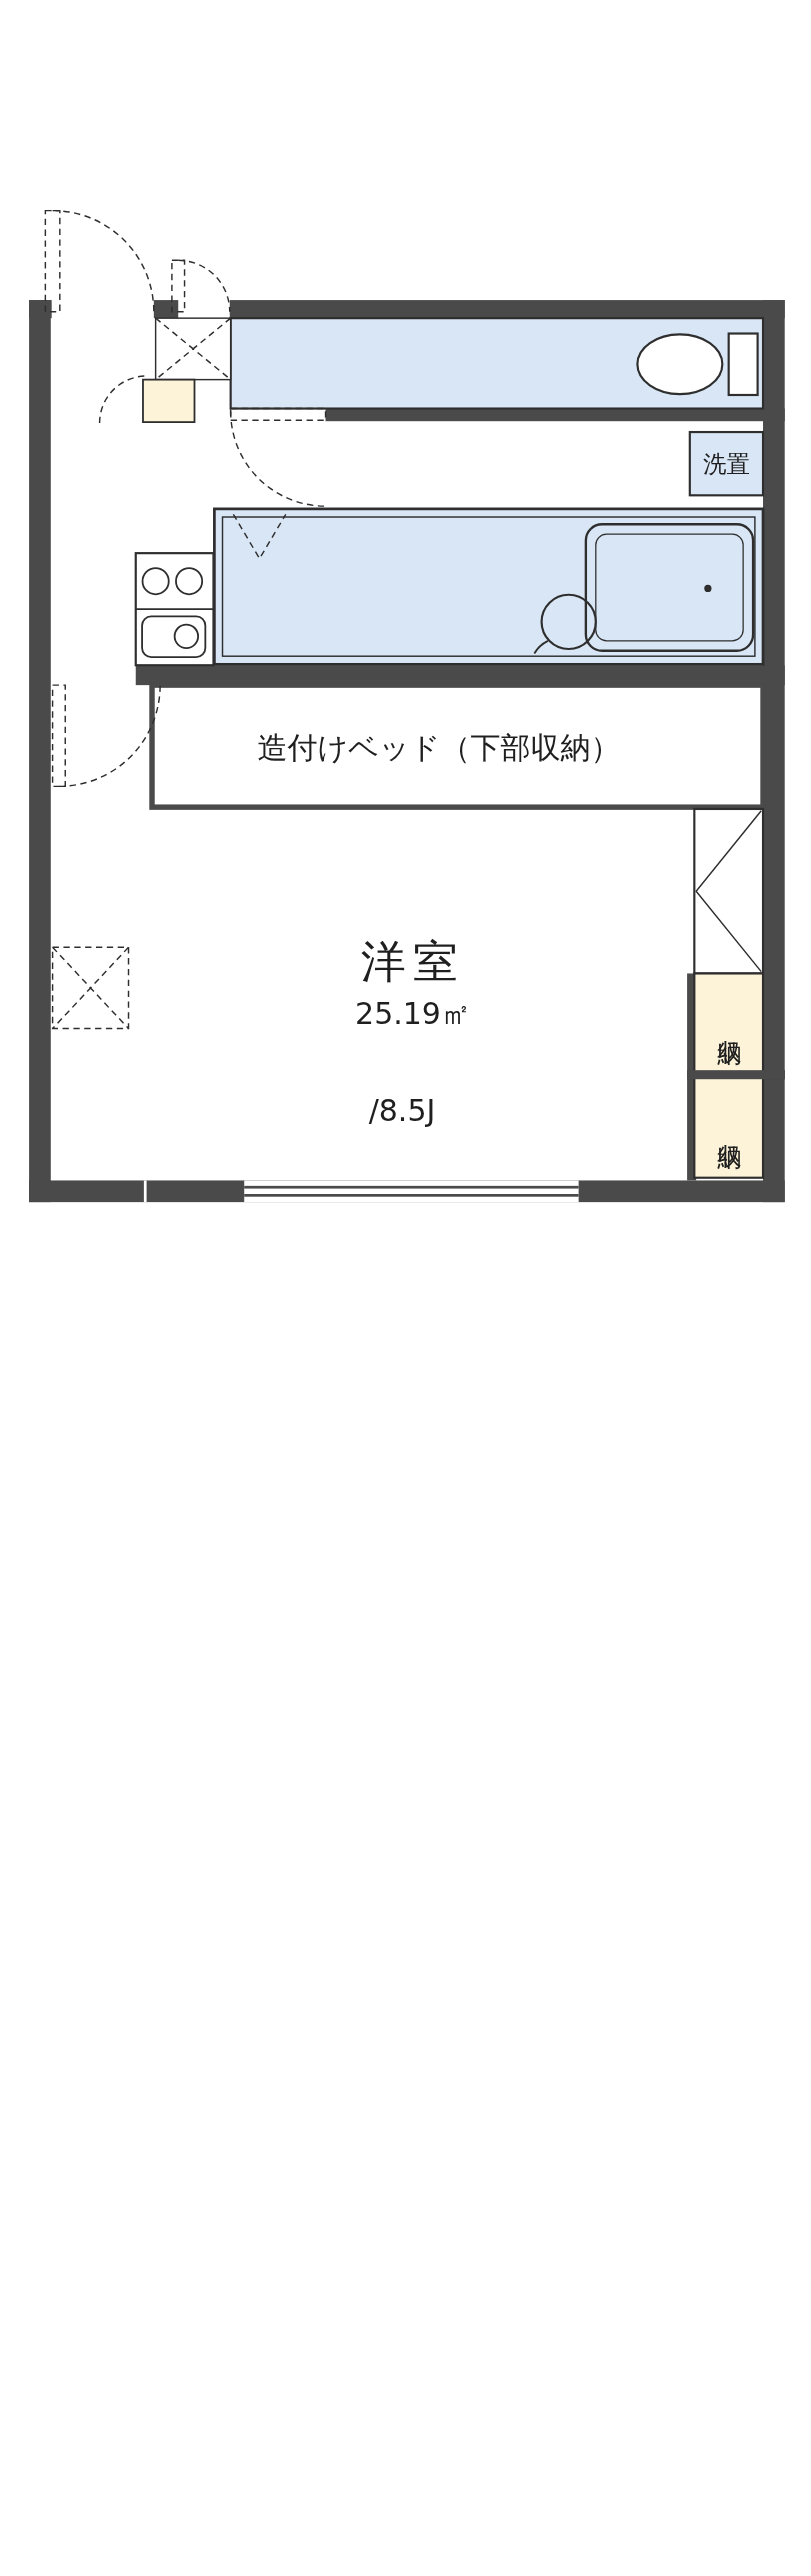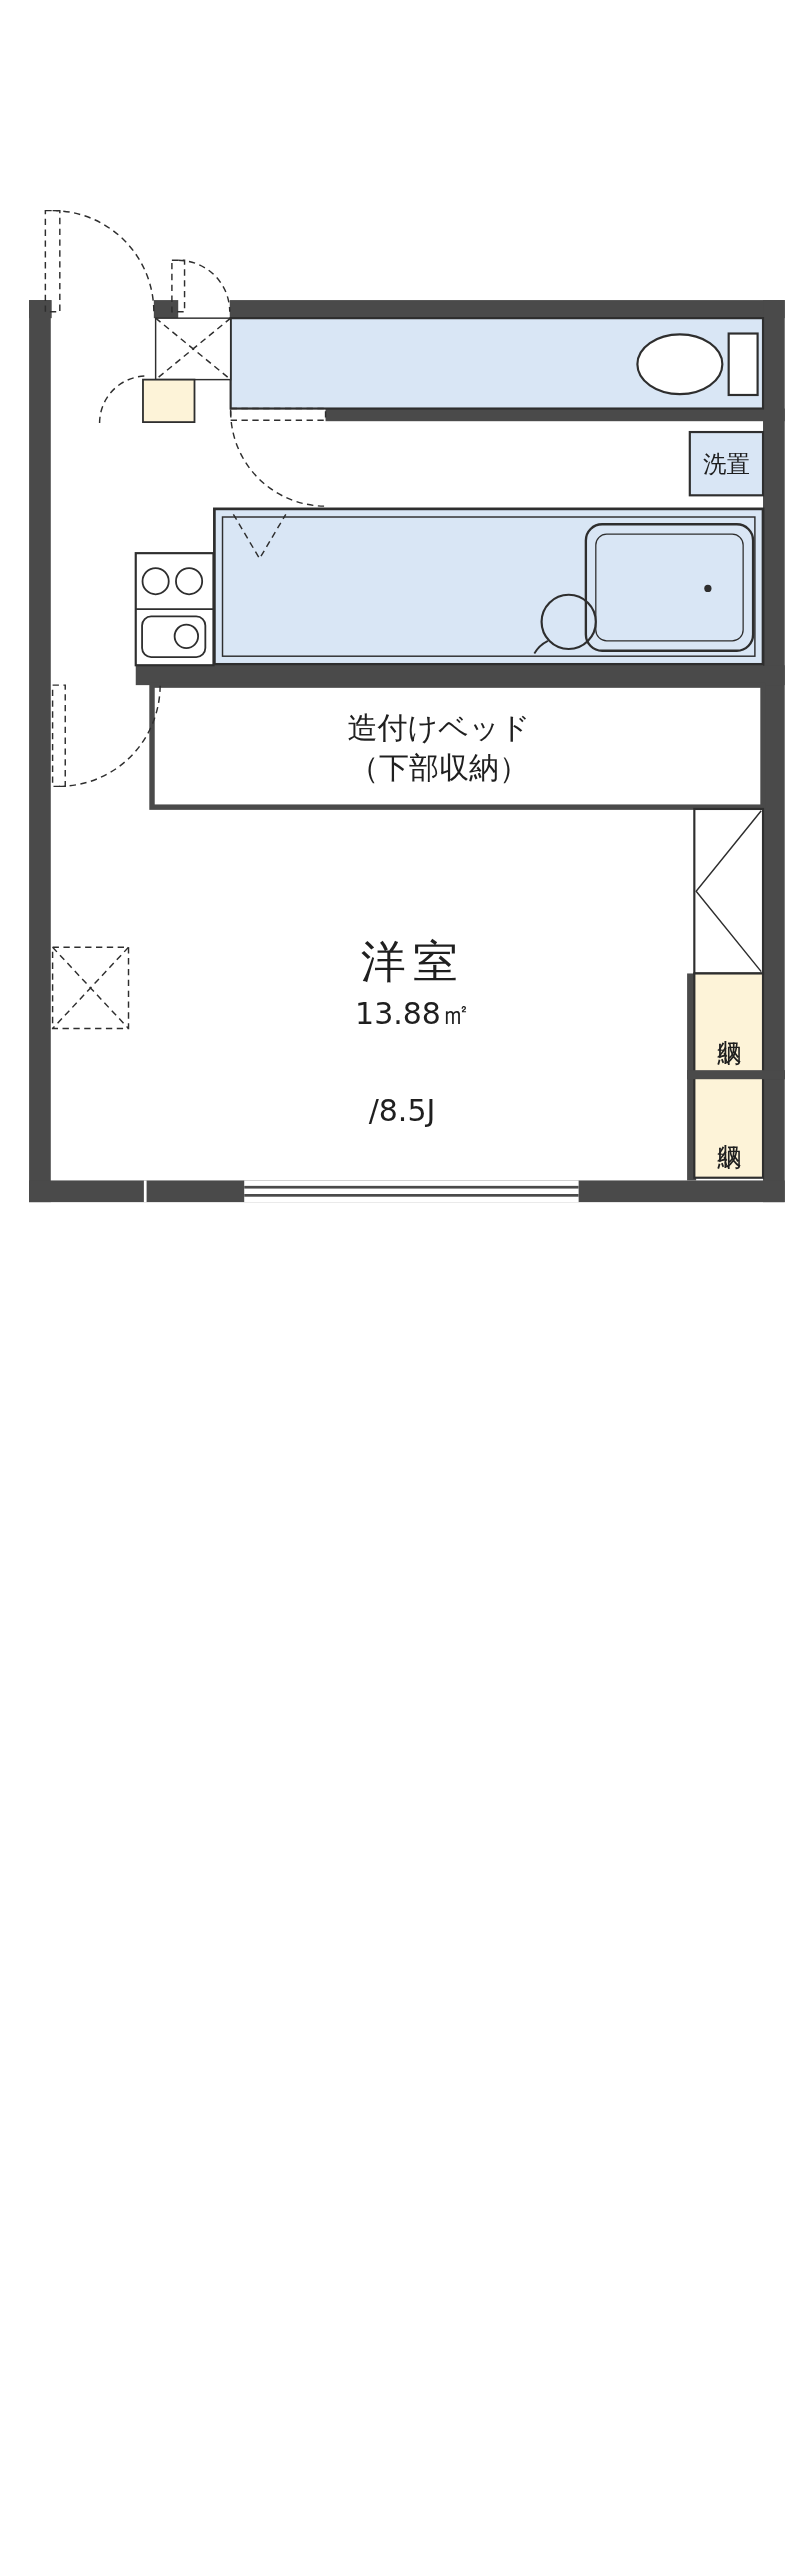--- a/index.html
+++ b/index.html
@@ -13,21 +13,21 @@
   html,body{margin:0;padding:0}
   body{
     width:812px;height:2576px;
     background:var(--background);
     font-family:"DejaVu Sans","Liberation Sans",sans-serif;
     color:#1f1f1f;
   }
   .plan{position:relative;width:812px;height:1989px;overflow:hidden}
   .plan svg{position:absolute;left:0;top:0}
   .label{position:absolute;display:flex;align-items:center;justify-content:center;white-space:nowrap}
-  .label-col{position:absolute;display:flex;flex-direction:column;align-items:center;justify-content:center;text-align:center}
+  .label-col{position:absolute;display:flex;flex-direction:row;align-items:center;justify-content:center;text-align:center}
   .vlabel{position:absolute;display:flex;align-items:center;justify-content:center;writing-mode:vertical-rl;text-orientation:upright}
   
   .wall{fill:var(--wall)}
   .white{fill:#fff}
   .blue{fill:var(--water-area);stroke:var(--line)}
   .cream{fill:var(--storage);stroke:var(--line)}
   .ln{fill:none;stroke:var(--line)}
   .fillw{fill:#fff;stroke:var(--line)}
   .dash{fill:none;stroke:var(--line);stroke-width:1.6;stroke-dasharray:7 5}
   .dot{fill:var(--line)}
@@ -124,21 +124,21 @@
 
   <div class="label" style="left:690px;top:432px;width:73px;height:63px;font-size:23.5px;">洗置</div>
 
   <div class="label-col" style="left:150px;top:694px;width:578px;height:107px;font-size:30px;line-height:40px;">
     <span>造付けベッド</span>
     <span>（下部収納）</span>
   </div>
 
   <div class="label" style="left:300px;top:935px;width:226px;height:54px;font-size:45px;letter-spacing:7.2px;font-family:Liberation Serif, serif;">洋室</div>
 
-  <div class="label" style="left:300px;top:996px;width:226px;height:36px;font-size:30px;">13.88㎡</div>
+  <div class="label" style="left:300px;top:996px;width:226px;height:36px;font-size:30px;">25.19㎡</div>
 
   <div class="label" style="left:289px;top:1092px;width:226px;height:36px;font-size:30px;">/8.5J</div>
 
   <div class="vlabel" style="left:696px;top:974px;width:67px;height:98px;font-size:24.4px;letter-spacing:2.7px;">収納</div>
 
   <div class="vlabel" style="left:696px;top:1077px;width:67px;height:99px;font-size:24.4px;letter-spacing:2.7px;">収納</div>
 
 </div>
 
 

